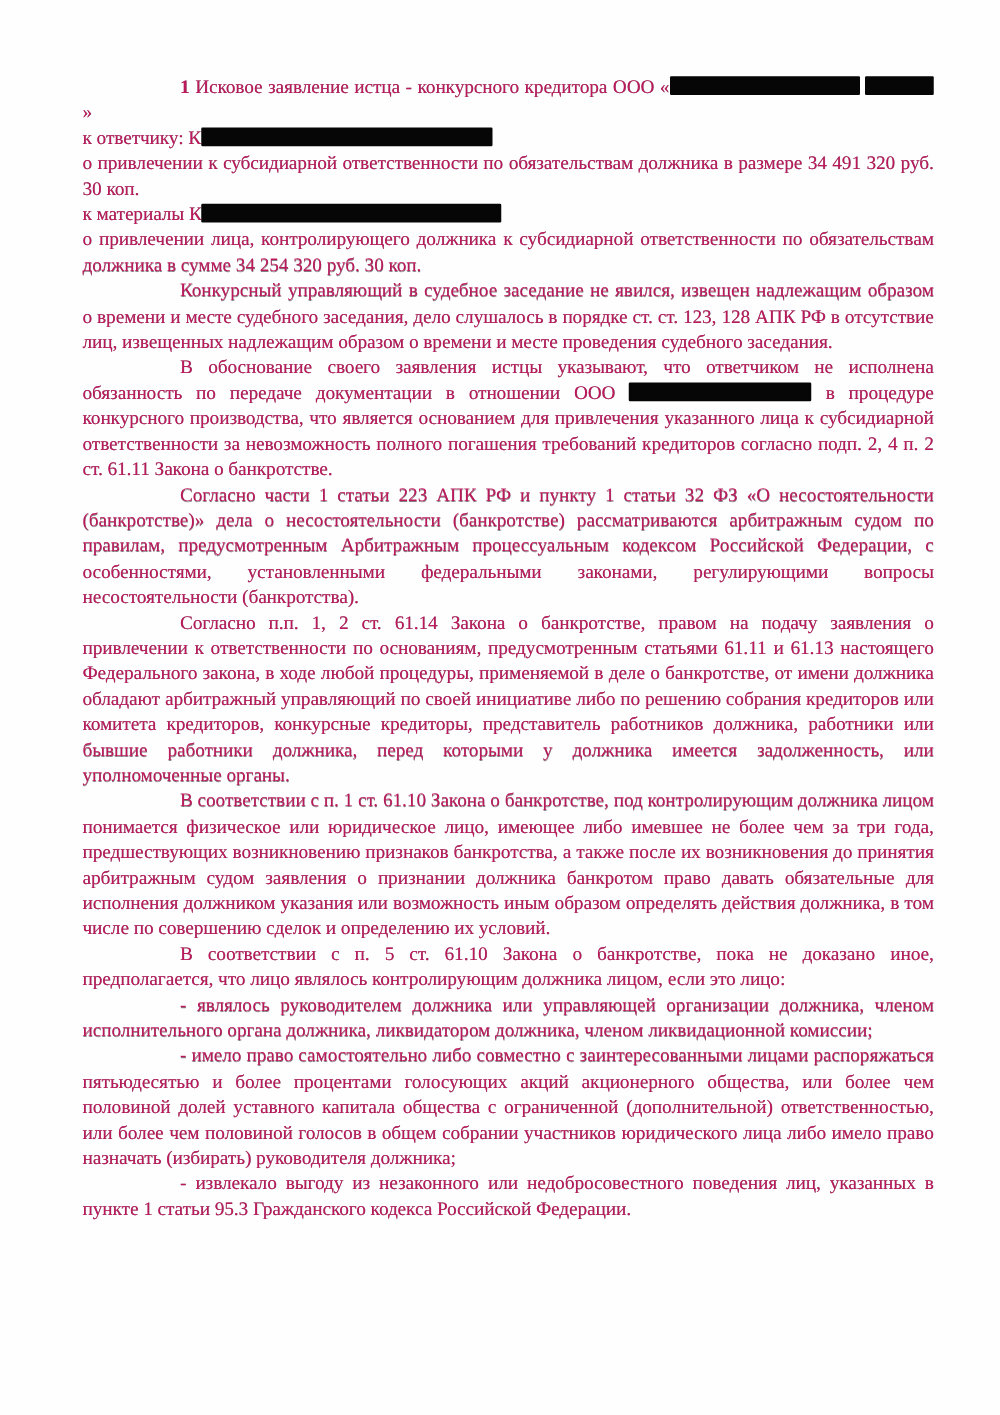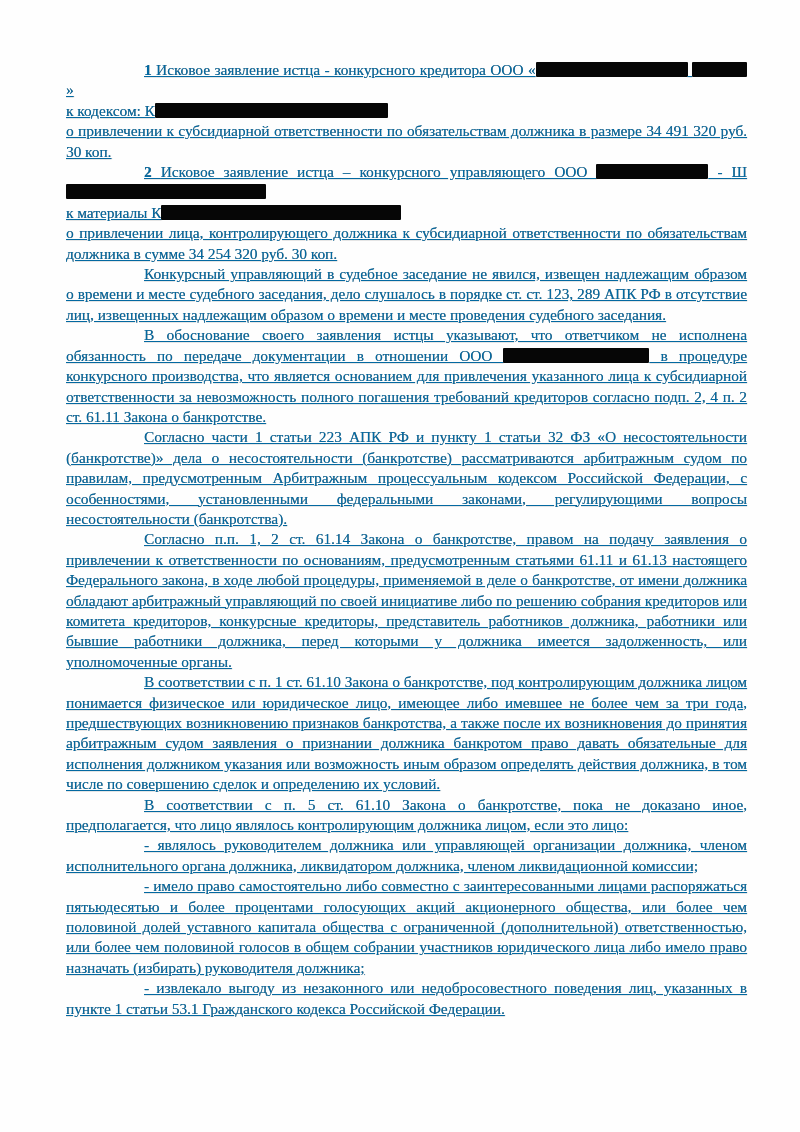--- a/index.html
+++ b/index.html
@@ -47,30 +47,29 @@
     height: 15px;
     background: #060606;
     vertical-align: -2px;
     border-radius: 1px;
   }
 </style>
 </head>
 <body>
 
 <div class="scan-page">
-  <div class="doc-body" style="color: #0369a1; text-decoration: underline;">
+  <div class="doc-body" style="color: #be185d;">
       <p class="para indent"><span class="b">1 </span><span>Исковое заявление истца - конкурсного кредитора ООО «</span><span class="redact" style="width: 152px; background: rgb(6, 6, 6);"></span><span> </span><span class="redact" style="width: 55px; background: rgb(6, 6, 6);"></span><span>»</span></p>
-      <p class="para"><span>к кодексом: К</span><span class="redact" style="width: 233px; background: rgb(6, 6, 6);"></span></p>
+      <p class="para"><span>к ответчику: К</span><span class="redact" style="width: 233px; background: rgb(6, 6, 6);"></span></p>
       <p class="para"><span>о привлечении к субсидиарной ответственности по обязательствам должника в размере 34 491 320 руб. 30 коп.</span></p>
-      <p class="para indent"><span class="b">2 </span><span>Исковое заявление истца – конкурсного управляющего ООО </span><span class="redact" style="width: 112px; background: rgb(6, 6, 6);"></span><span> - </span><span>Ш</span><span class="redact" style="width: 200px; background: rgb(6, 6, 6);"></span></p>
       <p class="para"><span>к материалы К</span><span class="redact" style="width: 240px; background: rgb(6, 6, 6);"></span></p>
       <p class="para"><span>о привлечении лица, контролирующего должника к субсидиарной ответственности по обязательствам должника в сумме 34 254 320 руб. 30 коп.</span></p>
-      <p class="para indent"><span>Конкурсный управляющий в судебное заседание не явился, извещен надлежащим образом о времени и месте судебного заседания, дело слушалось в порядке ст. ст. 123, 289 АПК РФ в отсутствие лиц, извещенных надлежащим образом о времени и месте проведения судебного заседания.</span></p>
+      <p class="para indent"><span>Конкурсный управляющий в судебное заседание не явился, извещен надлежащим образом о времени и месте судебного заседания, дело слушалось в порядке ст. ст. 123, 128 АПК РФ в отсутствие лиц, извещенных надлежащим образом о времени и месте проведения судебного заседания.</span></p>
       <p class="para indent"><span>В обоснование своего заявления истцы указывают, что ответчиком не исполнена обязанность по передаче документации в отношении ООО </span><span class="redact" style="width: 146px; background: rgb(6, 6, 6);"></span><span> в процедуре конкурсного производства, что является основанием для привлечения указанного лица к субсидиарной ответственности за невозможность полного погашения требований кредиторов согласно подп. 2, 4 п. 2 ст. 61.11 Закона о банкротстве.</span></p>
       <p class="para indent"><span>Согласно части 1 статьи 223 АПК РФ и пункту 1 статьи 32 ФЗ «О несостоятельности (банкротстве)» дела о несостоятельности (банкротстве) рассматриваются арбитражным судом по правилам, предусмотренным Арбитражным процессуальным кодексом Российской Федерации, с особенностями, установленными федеральными законами, регулирующими вопросы несостоятельности (банкротства).</span></p>
       <p class="para indent"><span>Согласно п.п. 1, 2 ст. 61.14 Закона о банкротстве, правом на подачу заявления о привлечении к ответственности по основаниям, предусмотренным статьями 61.11 и 61.13 настоящего Федерального закона, в ходе любой процедуры, применяемой в деле о банкротстве, от имени должника обладают арбитражный управляющий по своей инициативе либо по решению собрания кредиторов или комитета кредиторов, конкурсные кредиторы, представитель работников должника, работники или бывшие работники должника, перед которыми у должника имеется задолженность, или уполномоченные органы.</span></p>
       <p class="para indent"><span>В соответствии с п. 1 ст. 61.10 Закона о банкротстве, под контролирующим должника лицом понимается физическое или юридическое лицо, имеющее либо имевшее не более чем за три года, предшествующих возникновению признаков банкротства, а также после их возникновения до принятия арбитражным судом заявления о признании должника банкротом право давать обязательные для исполнения должником указания или возможность иным образом определять действия должника, в том числе по совершению сделок и определению их условий.</span></p>
       <p class="para indent"><span>В соответствии с п. 5 ст. 61.10 Закона о банкротстве, пока не доказано иное, предполагается, что лицо являлось контролирующим должника лицом, если это лицо:</span></p>
       <p class="para indent"><span>- являлось руководителем должника или управляющей организации должника, членом исполнительного органа должника, ликвидатором должника, членом ликвидационной комиссии;</span></p>
       <p class="para indent"><span>- имело право самостоятельно либо совместно с заинтересованными лицами распоряжаться пятьюдесятью и более процентами голосующих акций акционерного общества, или более чем половиной долей уставного капитала общества с ограниченной (дополнительной) ответственностью, или более чем половиной голосов в общем собрании участников юридического лица либо имело право назначать (избирать) руководителя должника;</span></p>
-      <p class="para indent"><span>- извлекало выгоду из незаконного или недобросовестного поведения лиц, указанных в пункте 1 статьи 53.1 Гражданского кодекса Российской Федерации.</span></p>
+      <p class="para indent"><span>- извлекало выгоду из незаконного или недобросовестного поведения лиц, указанных в пункте 1 статьи 95.3 Гражданского кодекса Российской Федерации.</span></p>
     </div>
 </div>
 
 </body></html>

